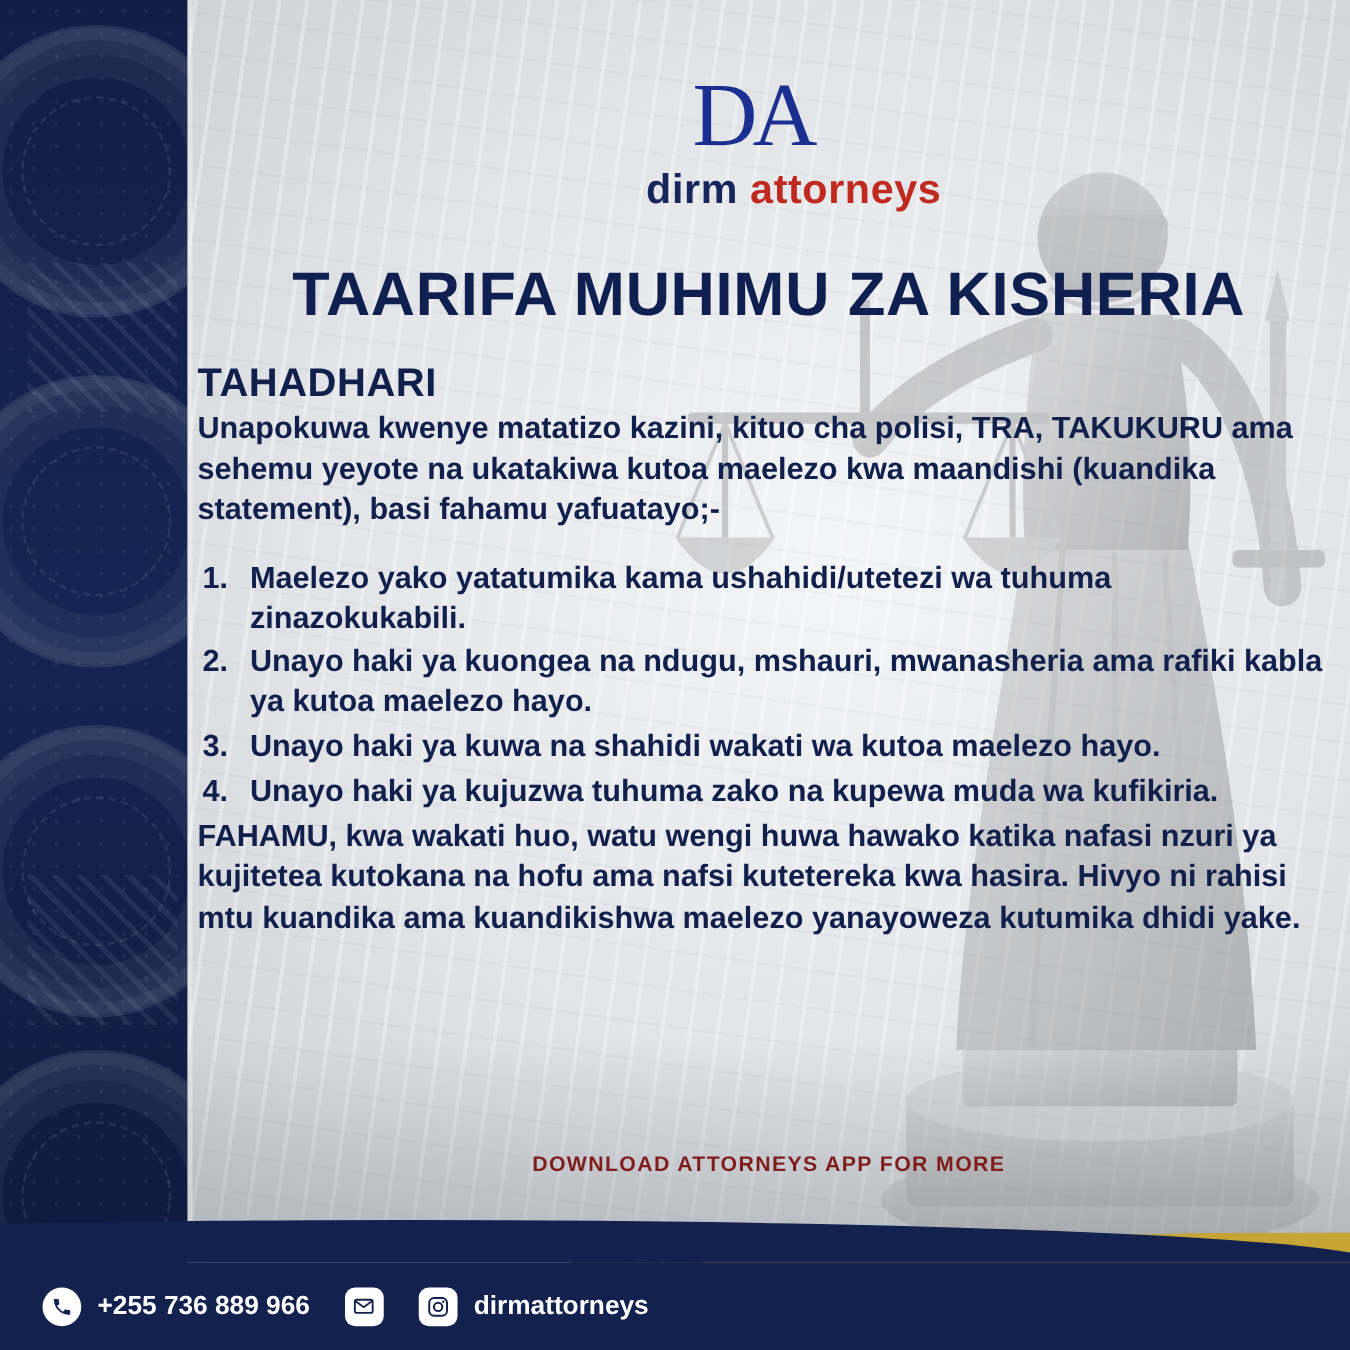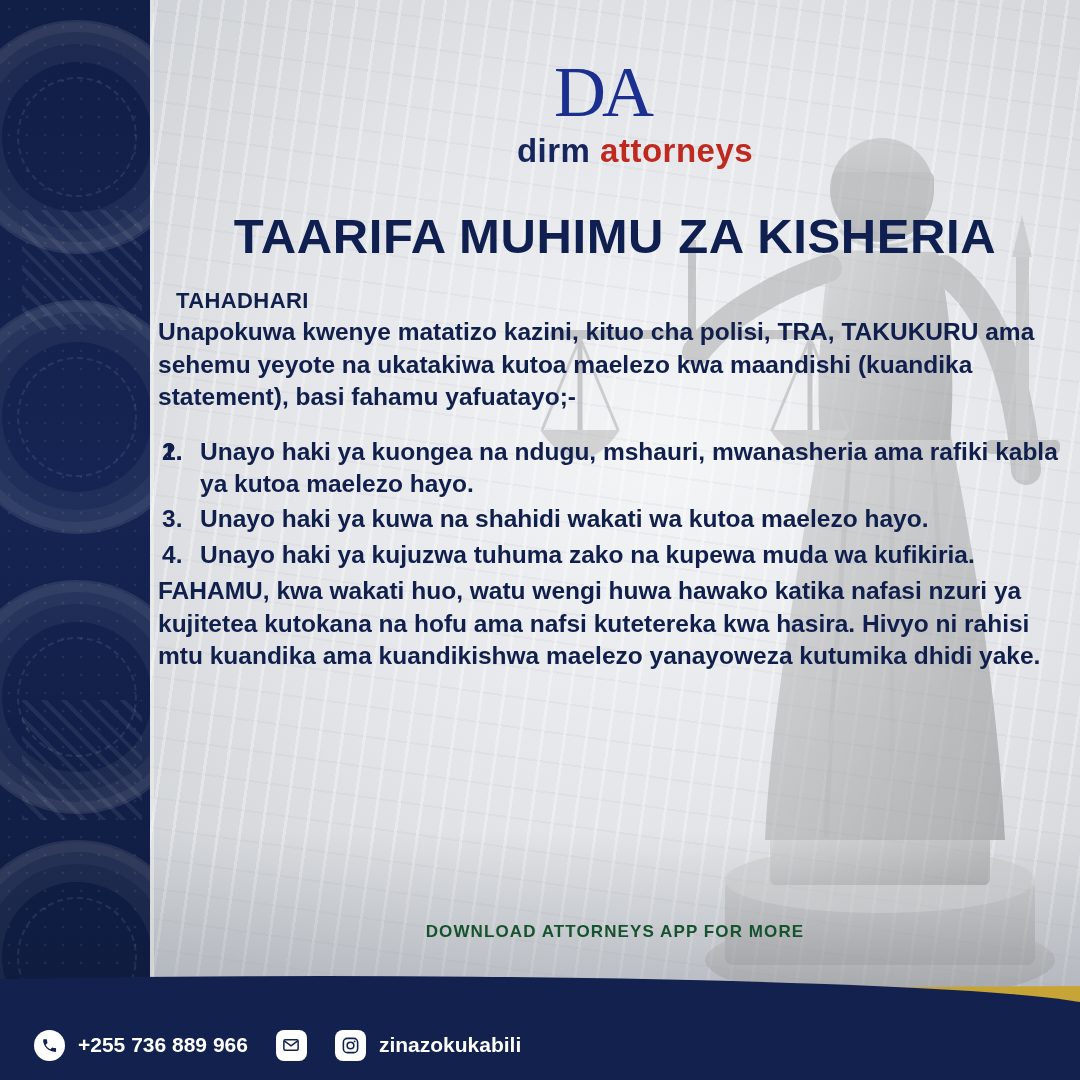--- a/index.html
+++ b/index.html
@@ -147,25 +147,24 @@
 
   .body {
     position: absolute;
     left: 8px;
     top: 288px;
     width: 910px;
     color: #101f4c;
   }
 
   .lead-title {
-    font-size: 22px;
+    font-size: 32px;
     font-weight: 800;
     letter-spacing: .4px;
     margin-bottom: 2px;
-    margin-left: 18px;
   }
   .lead {
     font-size: 24.5px;
     line-height: 1.33;
     font-weight: 700;
   }
 
   ol.points {
     margin: 22px 0 0 0;
     padding: 0;
@@ -194,21 +193,21 @@
   .para b { font-weight: 800; }
 
   
   .download {
     position: absolute;
     left: 0; right: 0;
     top: 922px;
     text-align: center;
   }
   .download-label {
-    color: #14532d;
+    color: #7f1d1d;
     font-size: 17px;
     font-weight: 800;
     letter-spacing: 1.1px;
   }
   .badges {
     margin-top: 12px;
     display: flex;
     justify-content: center;
     gap: 14px;
   }
@@ -356,20 +355,21 @@
 
     <div class="headline">TAARIFA MUHIMU ZA KISHERIA</div>
 
     <div class="body">
       <div class="lead-title">TAHADHARI</div>
       <div class="lead">Unapokuwa kwenye matatizo kazini, kituo cha polisi, TRA, TAKUKURU ama sehemu yeyote na ukatakiwa kutoa maelezo kwa maandishi (kuandika statement), basi fahamu yafuatayo;-</div>
 
       <ol class="points">
         <li>
           <span class="num">1.</span>
+          <span>Maelezo yako yatatumika kama ushahidi/utetezi wa tuhuma zinazokukabili.</span>
         </li>
         <li>
           <span class="num">2.</span>
           <span>Unayo haki ya kuongea na ndugu, mshauri, mwanasheria ama rafiki kabla ya kutoa maelezo hayo.</span>
         </li>
         <li>
           <span class="num">3.</span>
           <span>Unayo haki ya kuwa na shahidi wakati wa kutoa  maelezo hayo.</span>
         </li>
         <li>
@@ -446,17 +446,17 @@
     </div>
 
     <div class="f-item">
       <span class="f-icon square">
         <svg width="19" height="19" viewBox="0 0 24 24" fill="none" stroke="#12214e" stroke-width="2">
           <rect x="3" y="3" width="18" height="18" rx="5"></rect>
           <circle cx="12" cy="12" r="4.2"></circle>
           <circle cx="17.2" cy="6.8" r="1.2" fill="#12214e" stroke="none"></circle>
         </svg>
       </span>
-      <span>zinazokukabili</span>
+      <span>dirmattorneys</span>
     </div>
   </div>
 
 </div>
 
 </body></html>

